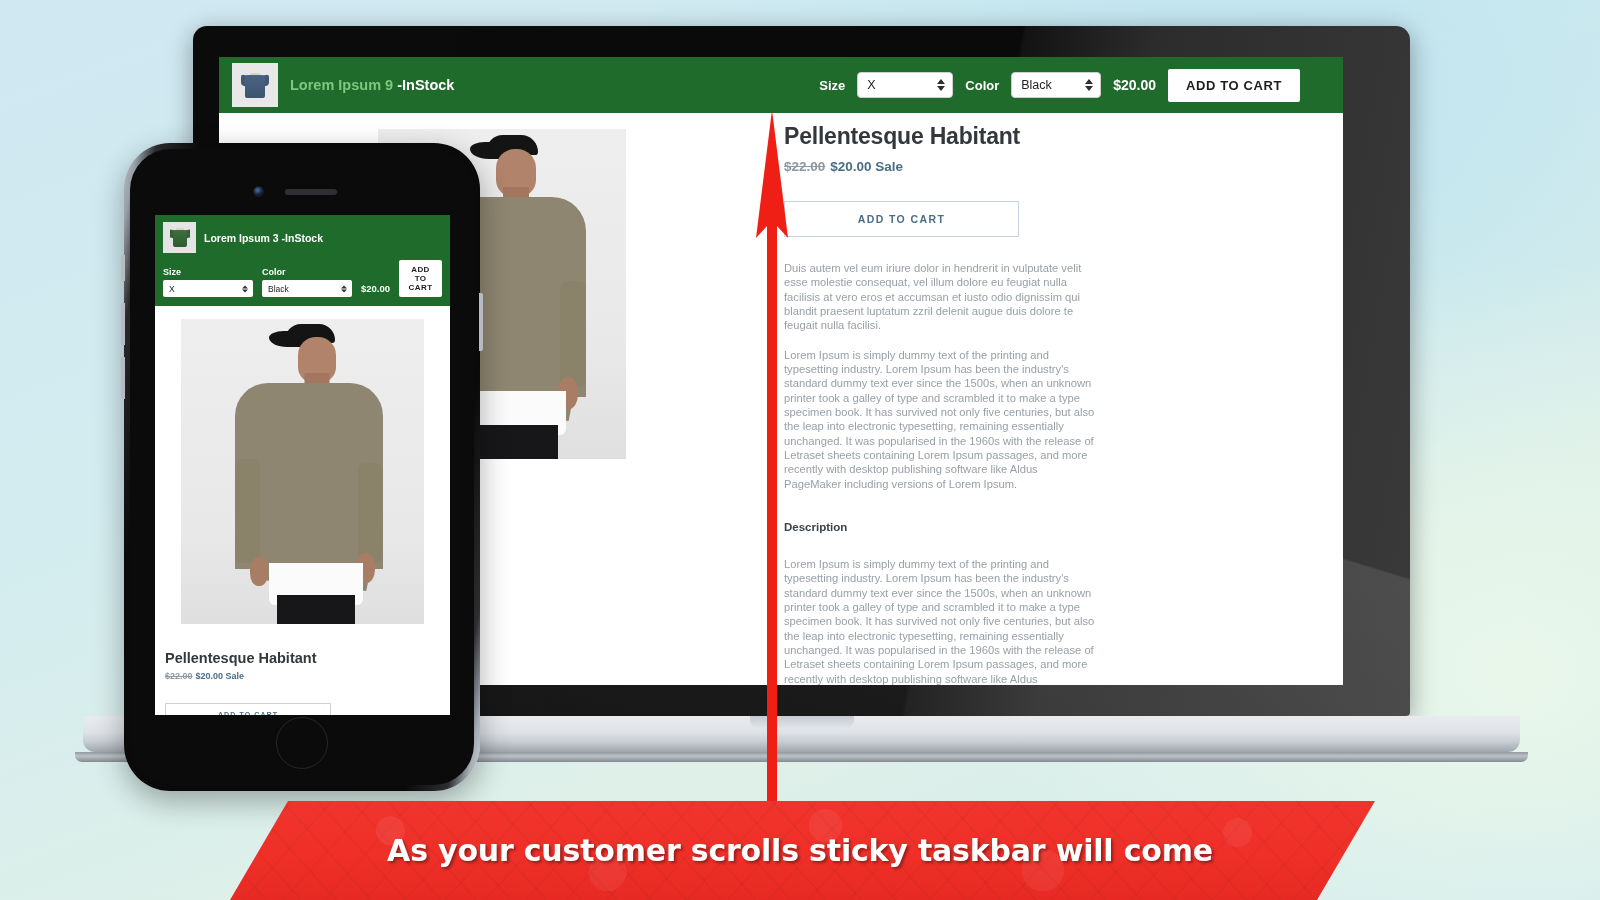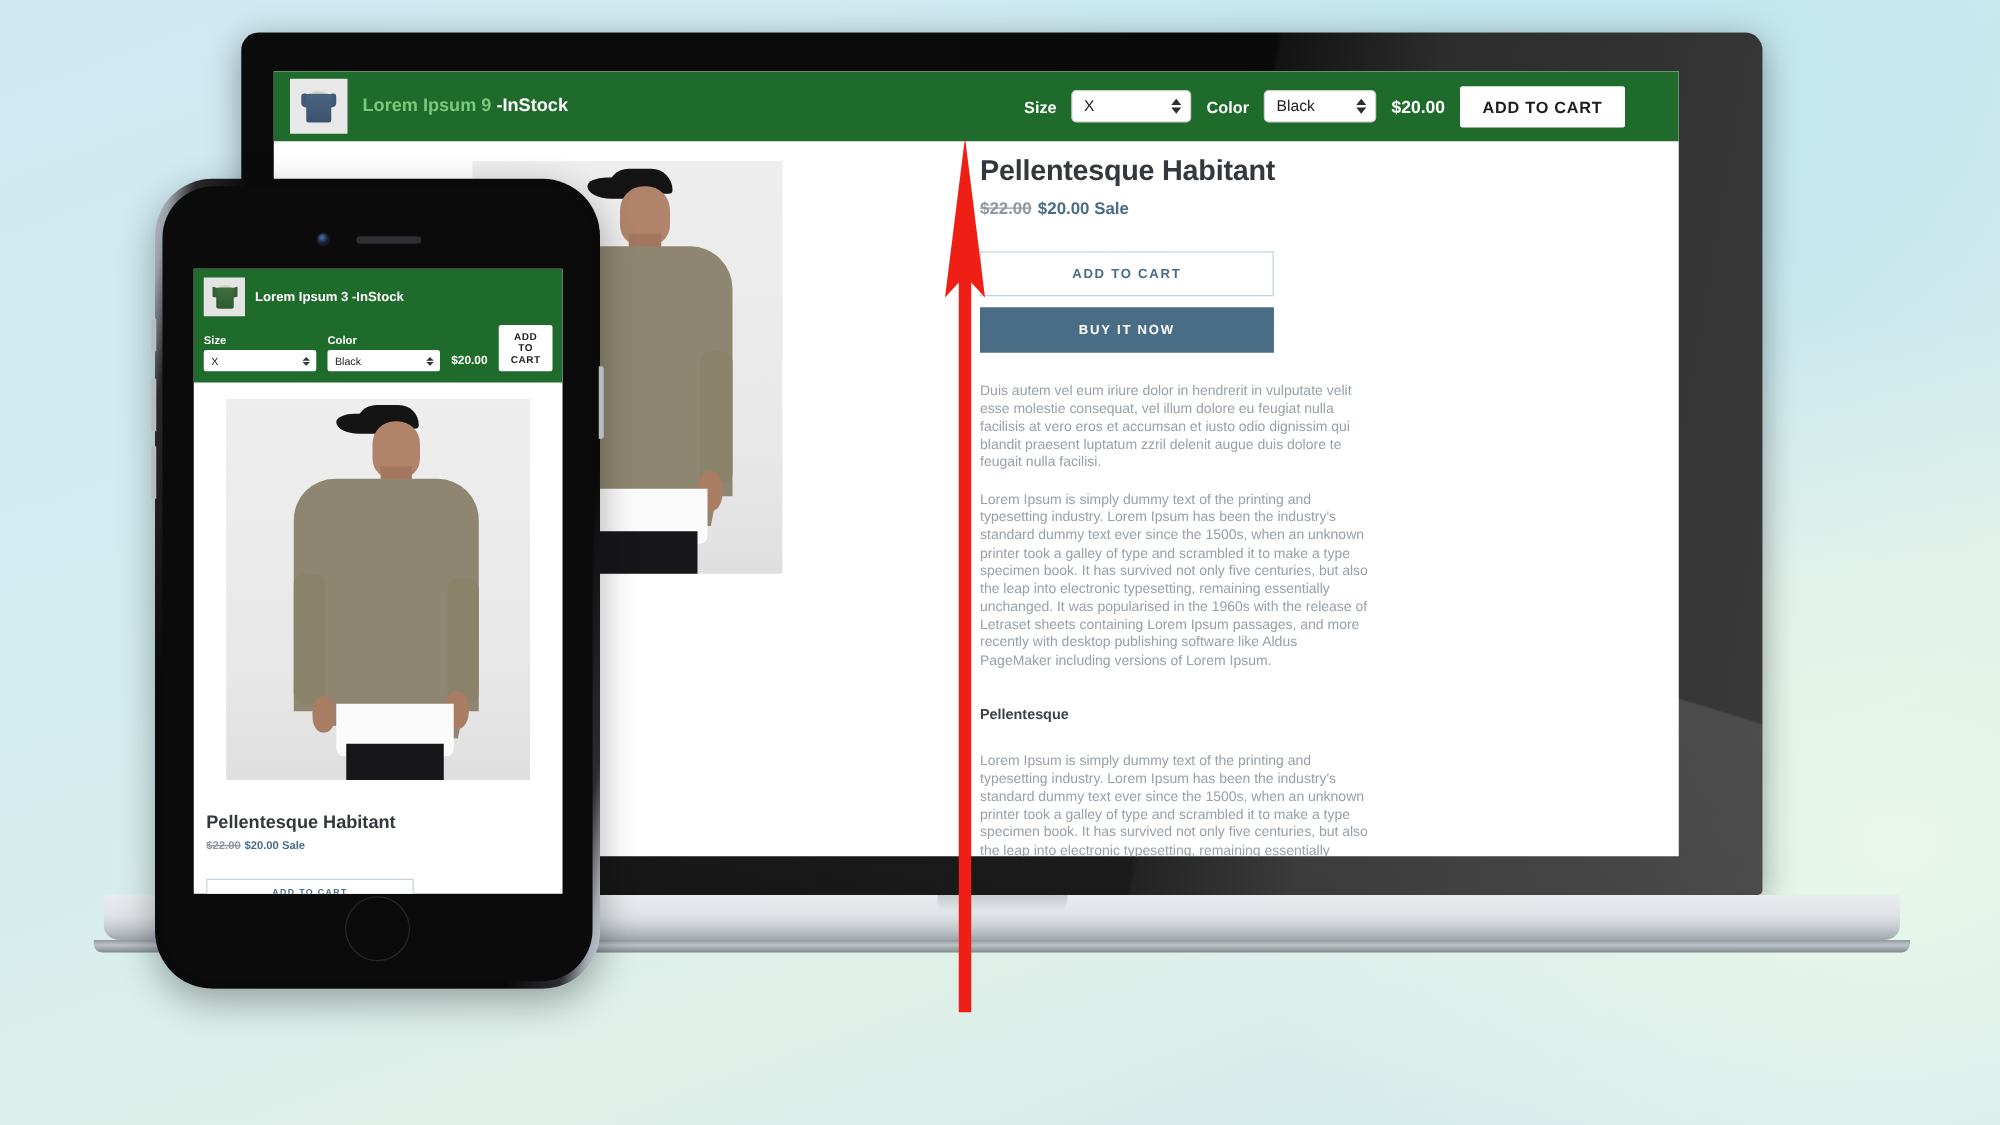--- a/index.html
+++ b/index.html
@@ -297,25 +297,24 @@
           </div>
         </div>
 
         <div class="info">
           <h1 class="p-title">Pellentesque Habitant</h1>
           <div class="p-price">
             <span class="old">$22.00</span><span class="new">$20.00 Sale</span>
           </div>
           <div class="btns">
             <button class="btn cart">ADD TO CART</button>
-            <button class="btn buy">BUY IT NOW</button>
           </div>
           <p class="para">Duis autem vel eum iriure dolor in hendrerit in vulputate velit esse molestie consequat, vel illum dolore eu feugiat nulla facilisis at vero eros et accumsan et iusto odio dignissim qui blandit praesent luptatum zzril delenit augue duis dolore te feugait nulla facilisi.</p>
           <p class="para">Lorem Ipsum is simply dummy text of the printing and typesetting industry. Lorem Ipsum has been the industry's standard dummy text ever since the 1500s, when an unknown printer took a galley of type and scrambled it to make a type specimen book. It has survived not only five centuries, but also the leap into electronic typesetting, remaining essentially unchanged. It was popularised in the 1960s with the release of Letraset sheets containing Lorem Ipsum passages, and more recently with desktop publishing software like Aldus PageMaker including versions of Lorem Ipsum.</p>
-          <div class="sec-h">Pellentesque</div>
+          <div class="sec-h">Description</div>
           <p class="para">Lorem Ipsum is simply dummy text of the printing and typesetting industry. Lorem Ipsum has been the industry's standard dummy text ever since the 1500s, when an unknown printer took a galley of type and scrambled it to make a type specimen book. It has survived not only five centuries, but also the leap into electronic typesetting, remaining essentially unchanged. It was popularised in the 1960s with the release of Letraset sheets containing Lorem Ipsum passages, and more recently with desktop publishing software like Aldus PageMaker including versions of Lorem Ipsum.</p>
         </div>
       </div>
     </div>
 
     <div class="laptop-base">
       <div class="base-notch"></div>
     </div>
     <div class="base-foot"></div>
   </div>
@@ -401,14 +400,18 @@
 
     <div class="ph-home"></div>
   </div>
 
   <div class="arrow">
     <svg viewBox="0 0 34 700" preserveAspectRatio="none">
       <path d="M17 0 L33 128 L22 116 L22 700 L12 700 L12 116 L1 128 Z" fill="#f01f16"></path>
     </svg>
   </div>
 
+  <div class="banner">
+    <div class="banner-shape"></div>
+    <div class="banner-text">As your customer scrolls sticky taskbar will come</div>
+  </div>
 
 </div>
 
 </body></html>

